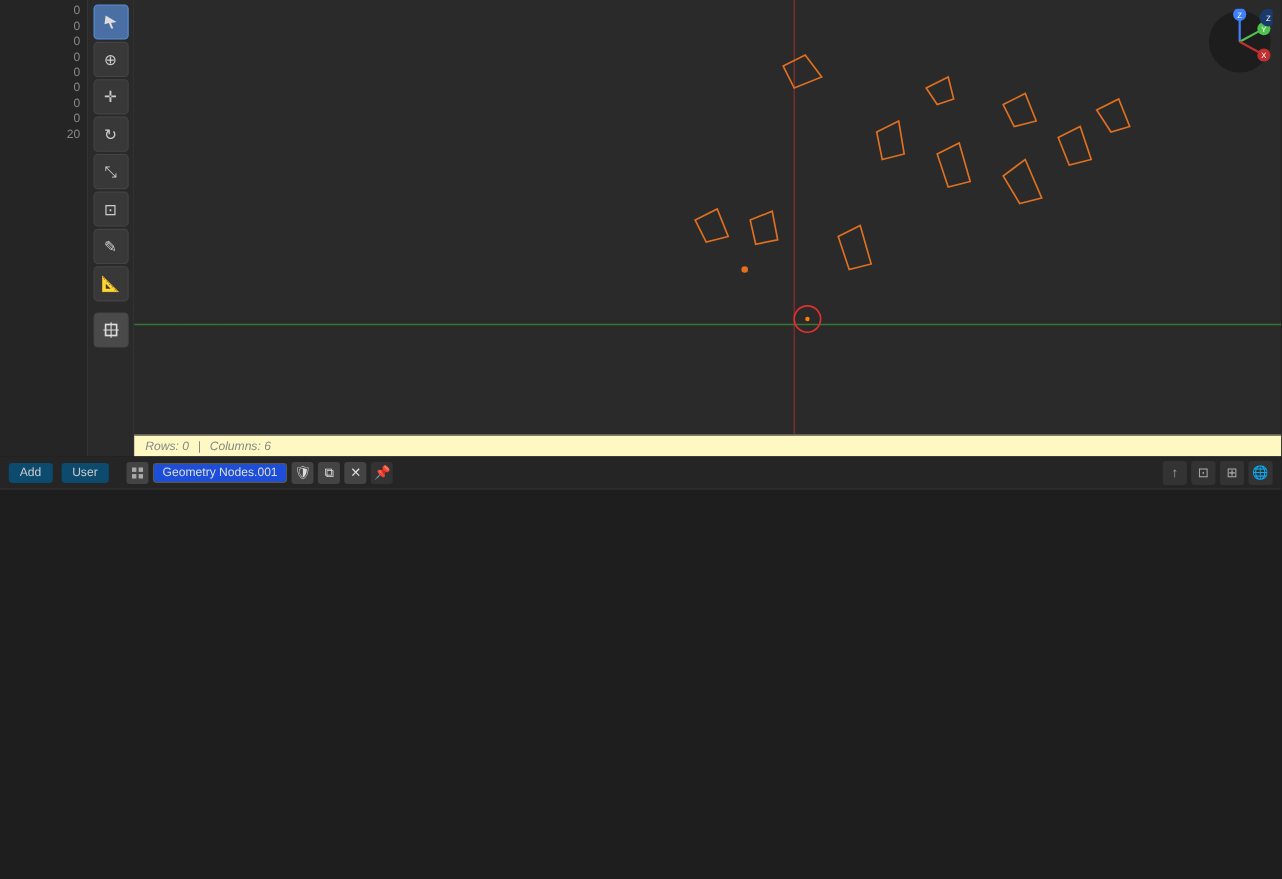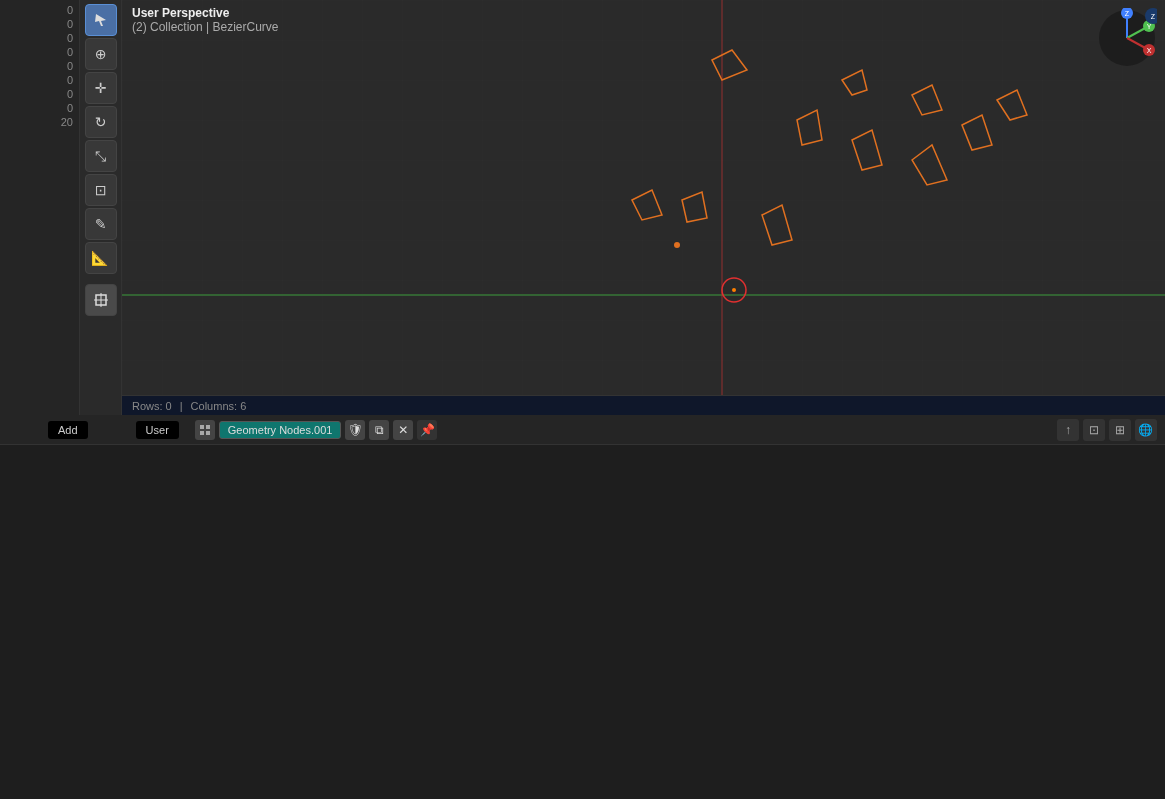--- a/index.html
+++ b/index.html
@@ -110,28 +110,29 @@
       z-index: 10;
     }
 
     
     #view3d-status {
       position: absolute;
       bottom: 0;
       left: 0;
       width: 100%;
       height: 20px;
-      background: #0f172a;
+      background: #fef9c3;
       border-top: 1px solid #333;
       display: flex;
       align-items: center;
       padding-left: 10px;
       color: #888;
       font-size: 11px;
       z-index: 10;
+      font-style: italic;
     }
 
     
     #node-editor {
       position: absolute;
       top: 415px;
       left: 0;
       width: 1165px;
       height: 384px;
       background: #1e1e1e;
@@ -148,30 +149,29 @@
       border-bottom: 1px solid #333;
       display: flex;
       align-items: center;
       padding: 0 8px;
       gap: 8px;
       z-index: 20;
     }
 
     .header-tab {
       padding: 3px 10px;
-      background: #000000;
+      background: #0c4a6e;
       border-radius: 3px;
       color: #ccc;
       cursor: pointer;
       font-size: 11px;
-      margin-left: 40px;
     }
 
     .node-name-pill {
-      background: #0f766e;
+      background: #1d4ed8;
       border: 1px solid #555;
       border-radius: 3px;
       padding: 2px 8px;
       color: #ddd;
       font-size: 11px;
     }
 
     
     #right-icons {
       position: absolute;
@@ -269,24 +269,20 @@
       <polygon points="560,200 580,192 585,218 565,222" fill="none" stroke="#e07020" stroke-width="1.5"></polygon>
 
       <polygon points="640,215 660,205 670,240 650,245" fill="none" stroke="#e07020" stroke-width="1.5"></polygon>
 
       <circle cx="612" cy="290" r="12" fill="none" stroke="#e03030" stroke-width="1.5"></circle>
       <circle cx="612" cy="290" r="2" fill="#ff8000"></circle>
 
       <circle cx="555" cy="245" r="3" fill="#e07020"></circle>
     </svg>
 
-    <div id="view3d-header">
-      <div class="title">User Perspective</div>
-      <div class="subtitle">(2) Collection | BezierCurve</div>
-    </div>
 
     <div id="axis-widget">
       <svg width="60" height="60" viewBox="0 0 60 60">
         <circle cx="30" cy="30" r="28" fill="#1a1a1a" opacity="0.8"></circle>
 
         <line x1="30" y1="30" x2="30" y2="5" stroke="#4080ff" stroke-width="2"></line>
         <circle cx="30" cy="5" r="6" fill="#4080ff"></circle>
         <text x="30" y="8" text-anchor="middle" font-size="7" fill="white">Z</text>
 
         <line x1="30" y1="30" x2="52" y2="18" stroke="#50c050" stroke-width="2"></line>

